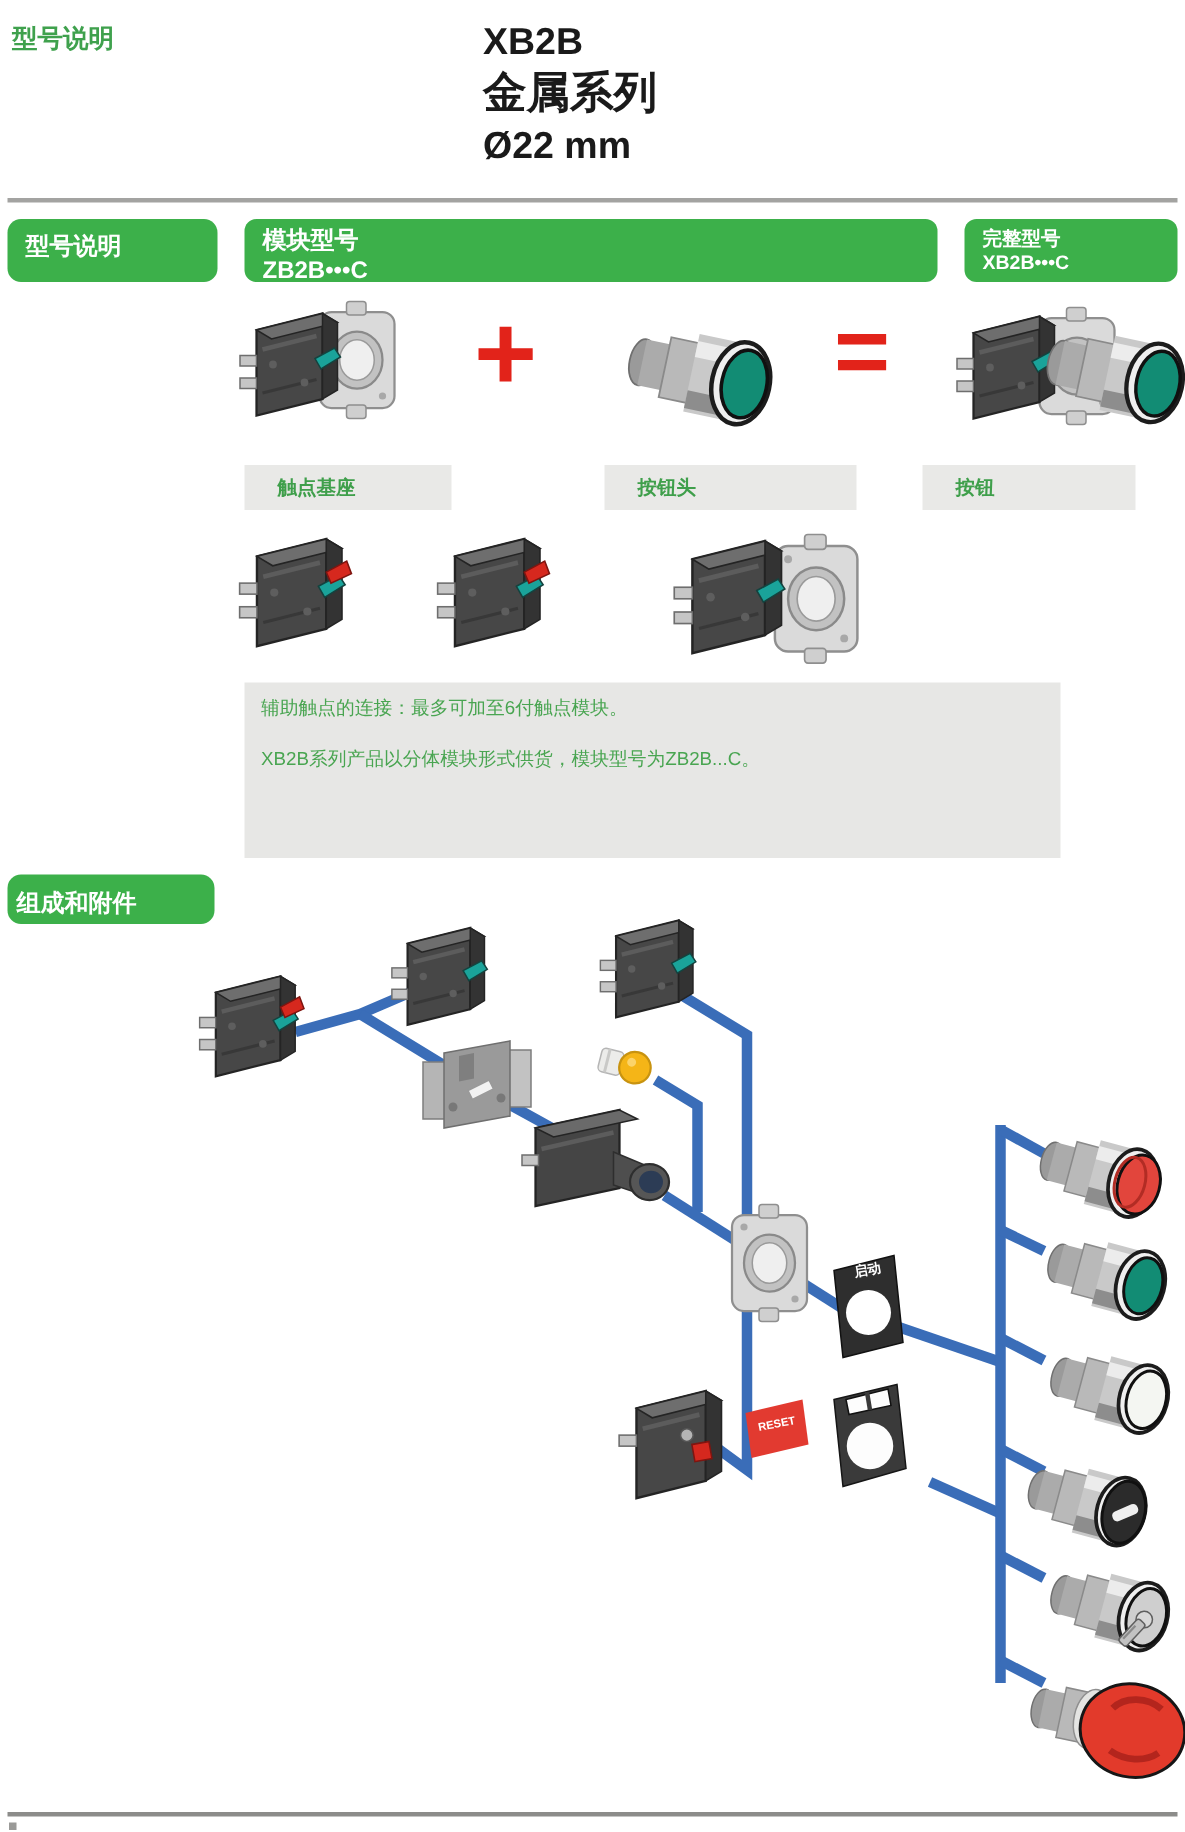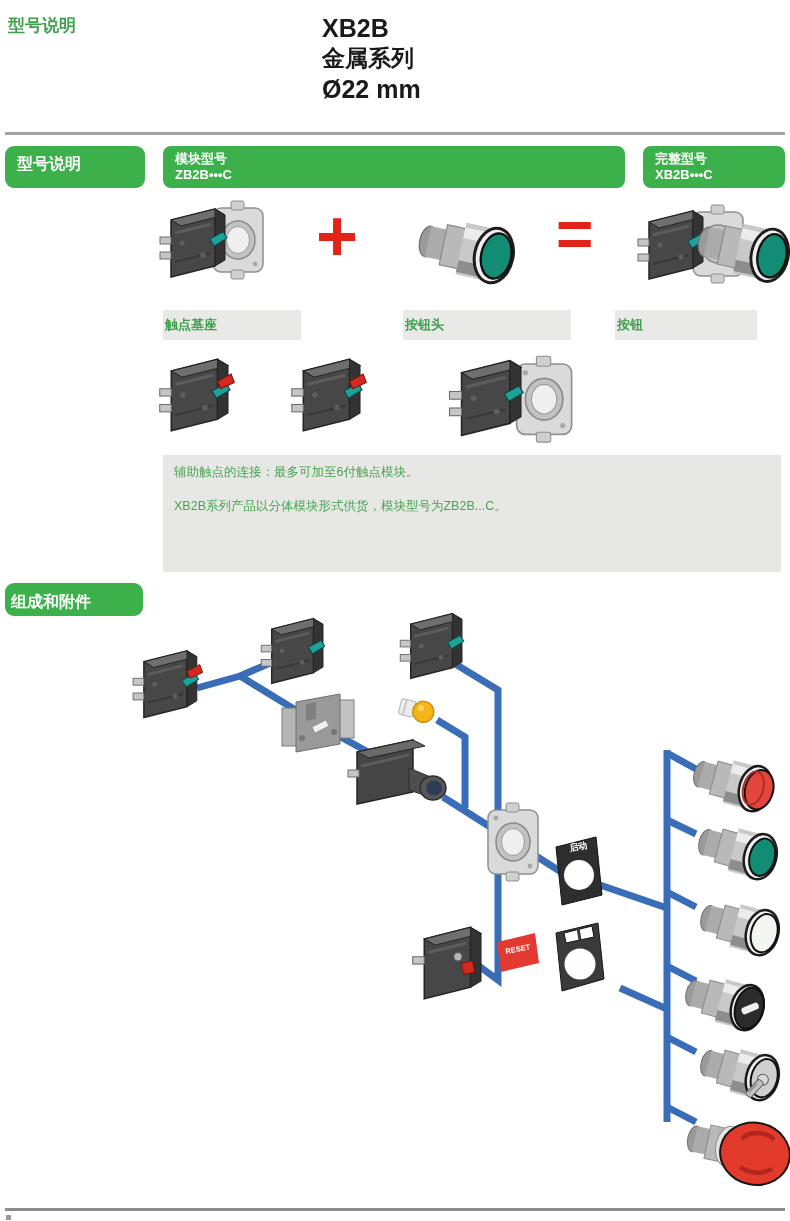--- a/index.html
+++ b/index.html
@@ -3,38 +3,38 @@
 <meta charset="utf-8">
 <style>
   * { margin:0; padding:0; box-sizing:border-box; }
   html,body { width:790px; height:1221px; background:#fff; position:relative;
     font-family:"Liberation Sans","DejaVu Sans",sans-serif; overflow:hidden; }
   .abs { position:absolute; }
   .green-box { background:#3cb04a; color:#fff; border-radius:9px; font-weight:bold; }
   .top-label { left:8px; top:14px; color:#3fa14d; font-size:17px; font-weight:bold; }
   .title-block { left:322px; top:12px; color:#1a1a1a; font-weight:bold; line-height:1.28; }
   .title-block .t1 { font-size:25px; }
-  .title-block .t2 { font-size:23px; }
+  .title-block .t2 { font-size:29px; }
   .title-block .t3 { font-size:25px; }
   .rule { left:5px; width:780px; height:3px; background:#a3a3a1; }
   .rule.bottom { background:#8c8c8a; }
   .sidebar1 { left:5px; top:146px; width:140px; height:42px; font-size:16px; padding:8px 0 0 12px; }
   .modhdr { left:163px; top:146px; width:462px; height:42px; border-radius:8px;
-    font-size:13px; padding:5px 0 0 12px; line-height:1.25; }
+    font-size:16px; padding:5px 0 0 12px; line-height:1.25; }
   .cmphdr { left:643px; top:146px; width:142px; height:42px; border-radius:8px;
     font-size:13px; padding:5px 0 0 12px; line-height:1.25; }
   .op { color:#e2231a; font-weight:bold; line-height:64px; }
   .op.plus { left:316px; top:204px; font-size:72px; }
   .op.equal { left:556px; top:202px; font-size:64px; }
   .graybar { top:310px; height:30px; background:#e9e9e7; color:#3f9f4b; font-size:13px;
-    font-weight:bold; line-height:30px; padding-left:2px; }
+    font-weight:bold; line-height:30px; padding-left:22px; }
   .bar1 { left:163px; width:138px; }
   .bar2 { left:403px; width:168px; }
   .bar3 { left:615px; width:142px; }
-  .notes { left:163px; top:455px; width:618px; height:117px; background:#e7e7e5;
+  .notes { left:163px; top:455px; width:544px; height:117px; background:#e7e7e5;
     color:#49a551; font-size:12.5px; padding:9px 0 0 11px; line-height:1.3; }
   .notes .gap { height:18px; }
   .sidebar2 { left:5px; top:583px; width:138px; height:33px; font-size:16px; padding:9px 0 0 6px; }
   .corner-mark { left:6px; top:1215px; width:5px; height:5px; background:#9a9a98; }
   svg.layer { position:absolute; left:0; top:0; }
   text { font-family:"Liberation Sans","DejaVu Sans",sans-serif; }
 </style>
 </head>
 <body>
 

